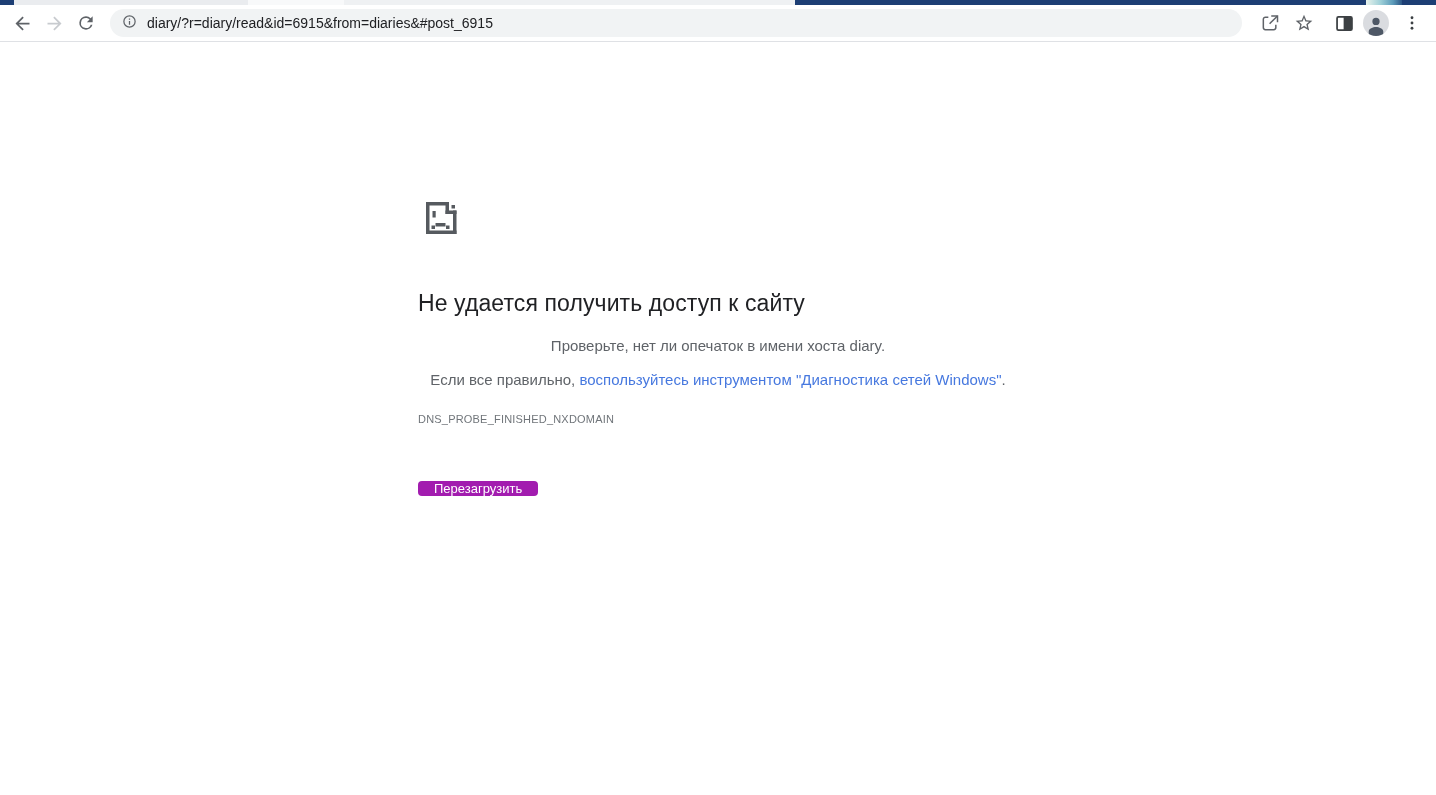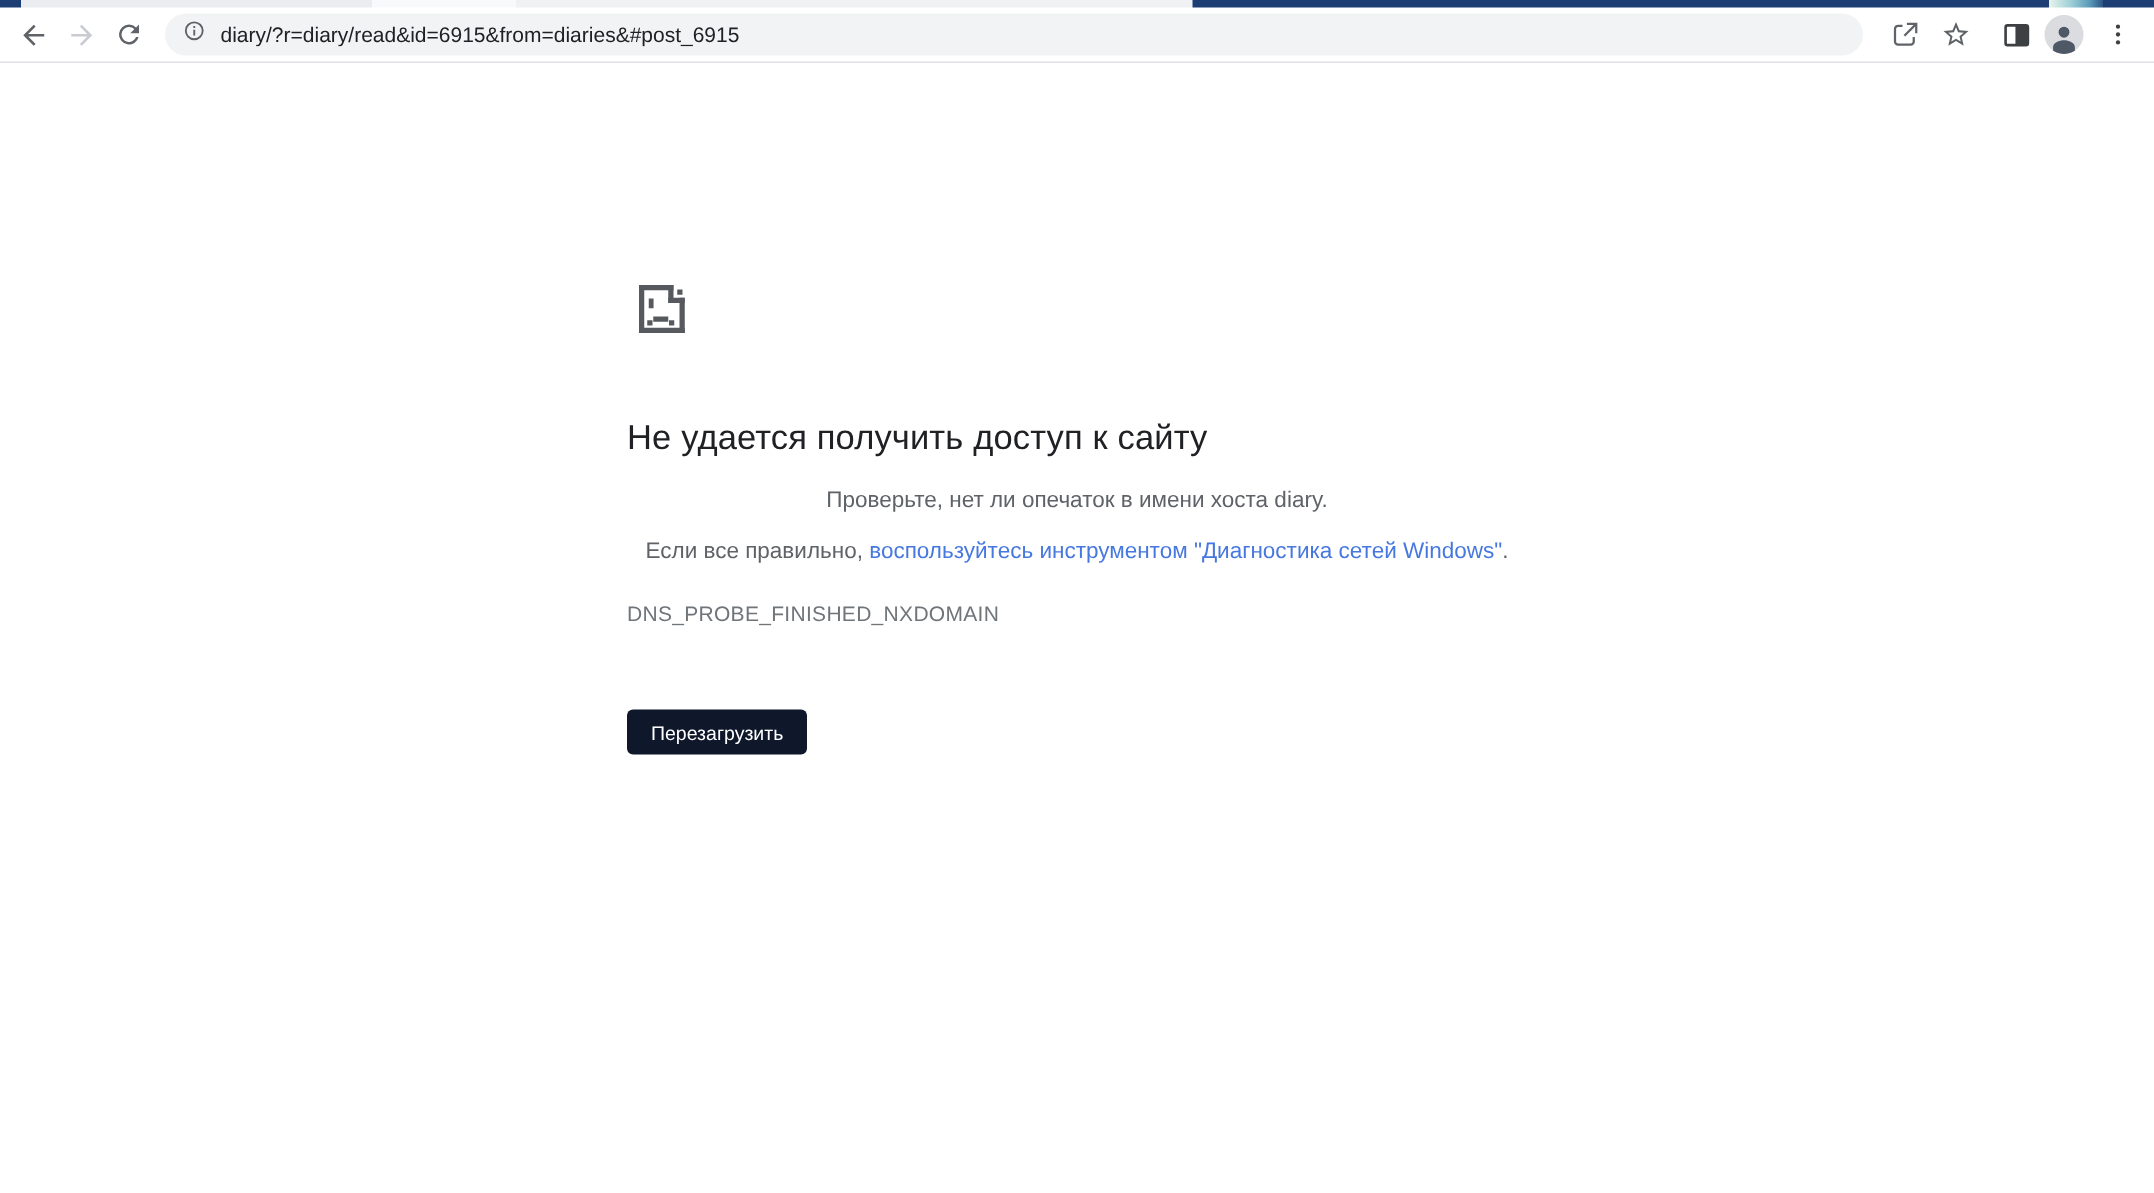--- a/index.html
+++ b/index.html
@@ -74,21 +74,21 @@
   }
 
   
   .page {
     width: 100%;
     height: 752px;
     background: #ffffff;
   }
   .content {
     width: 600px;
-    margin: 4px auto;
+    margin: 16px auto;
     padding-top: 138px;
   }
   .sad-icon { display: block; }
   h1.err-title {
     margin-top: 49px;
     font-size: 23px;
     font-weight: 400;
     color: #202124;
     letter-spacing: 0.1px;
   }
@@ -104,29 +104,29 @@
     color: #5f6368;
     text-align: center;
   }
   .err-advice a {
     color: #4678df;
     text-decoration: none;
     cursor: pointer;
   }
   .err-code {
     margin-top: 25px;
-    font-size: 14px;
+    font-size: 11px;
     color: #70757a;
     letter-spacing: 0.2px;
   }
   .reload-btn {
     margin-top: 56px;
-    height: 30px;
+    height: 15px;
     padding: 0 16px;
-    background: #0f172a;
+    background: #a21caf;
     color: #ffffff;
     font-family: "Liberation Sans", sans-serif;
     font-size: 13px;
     border: none;
     border-radius: 4px;
     cursor: pointer;
   }
 </style>
 </head>
 <body>

